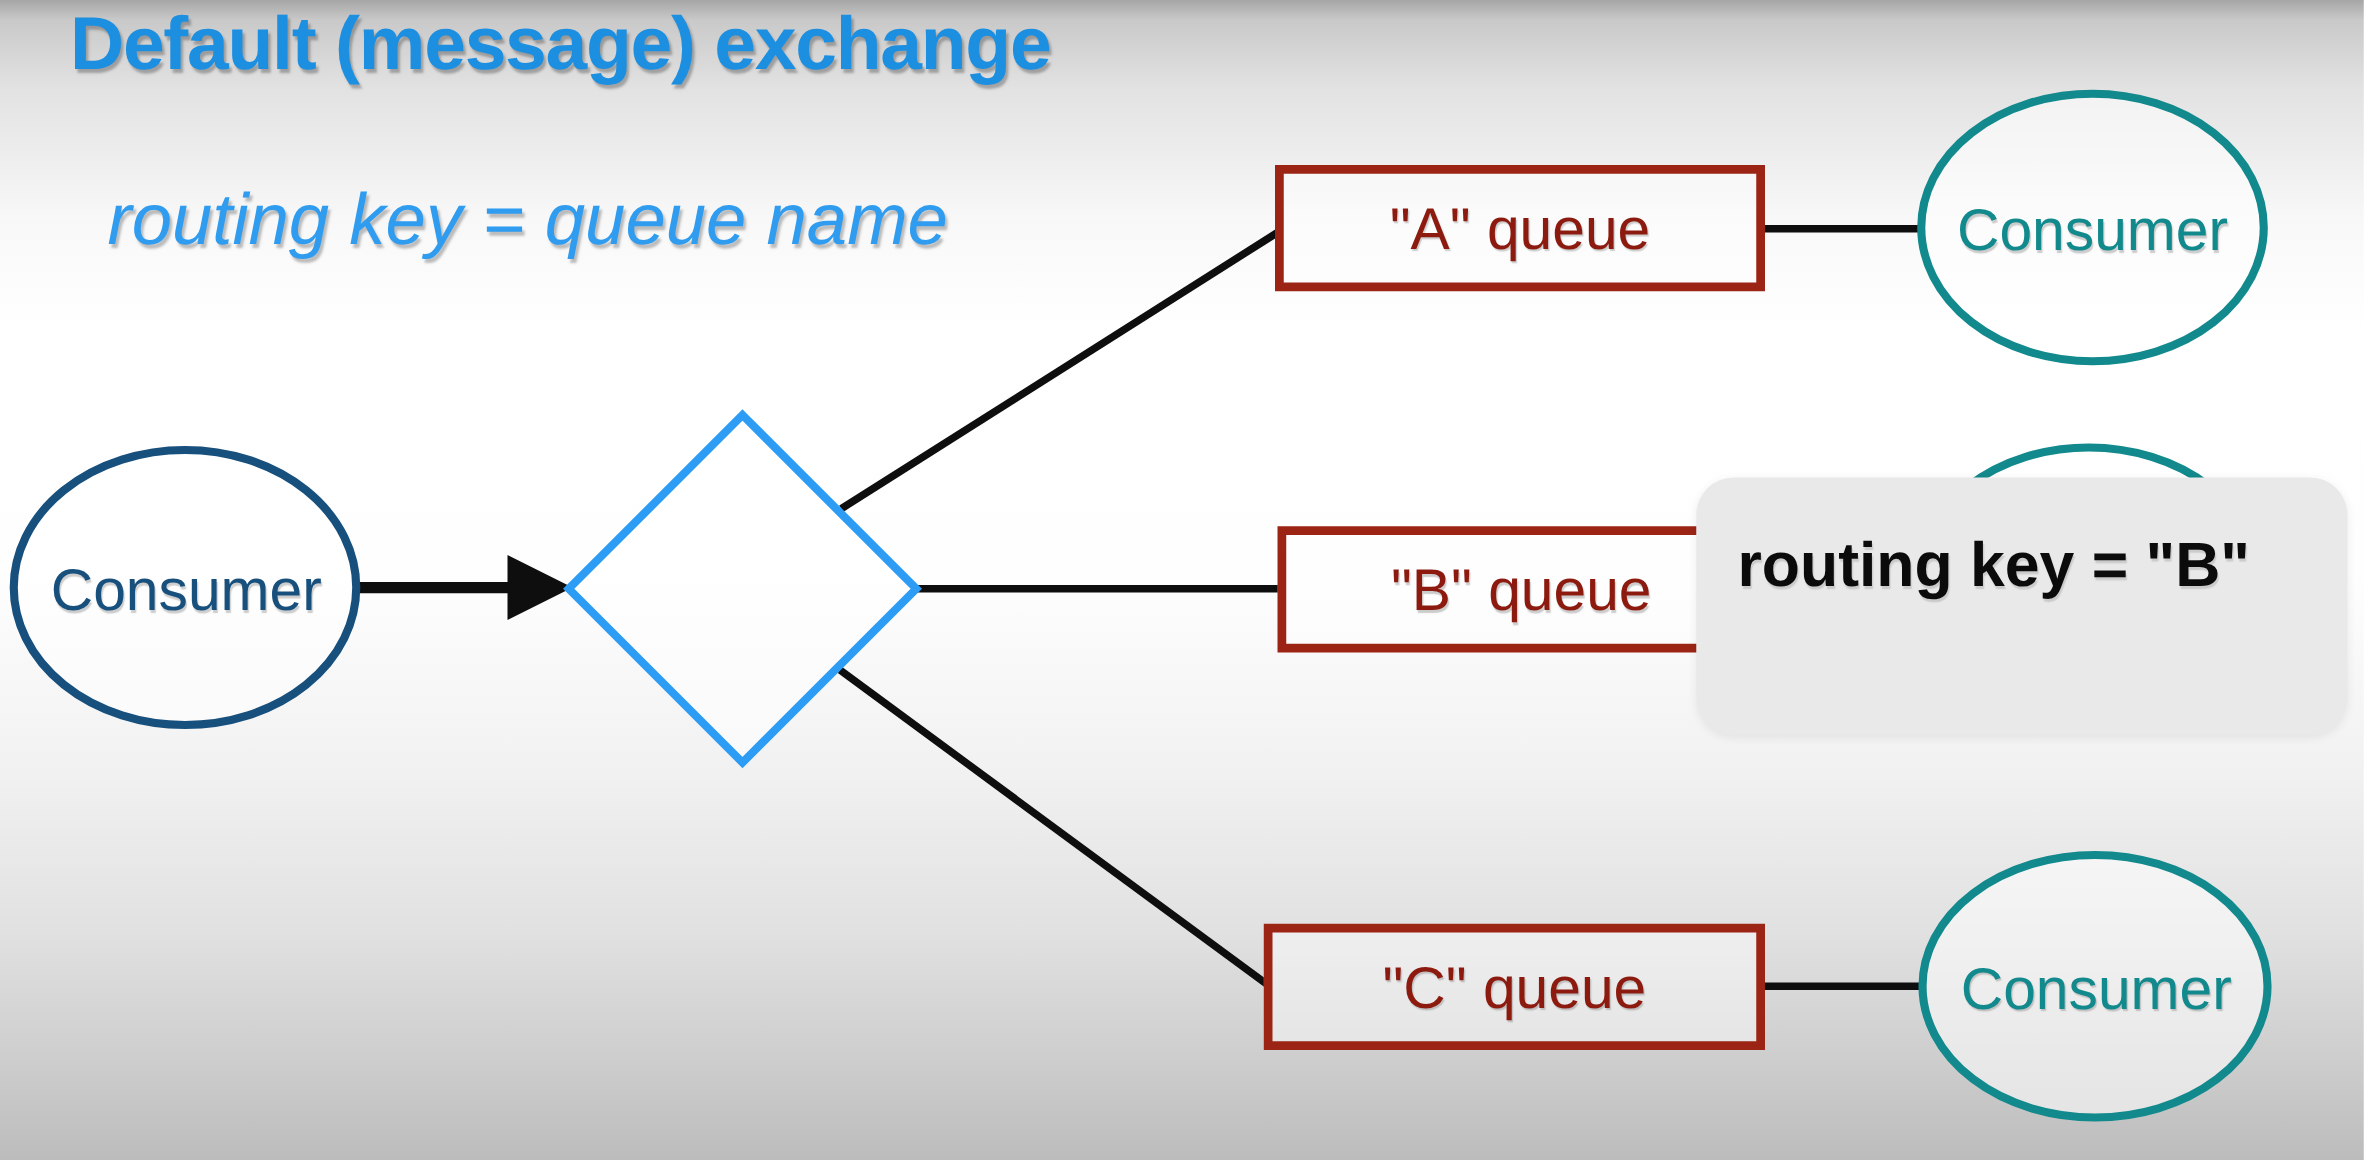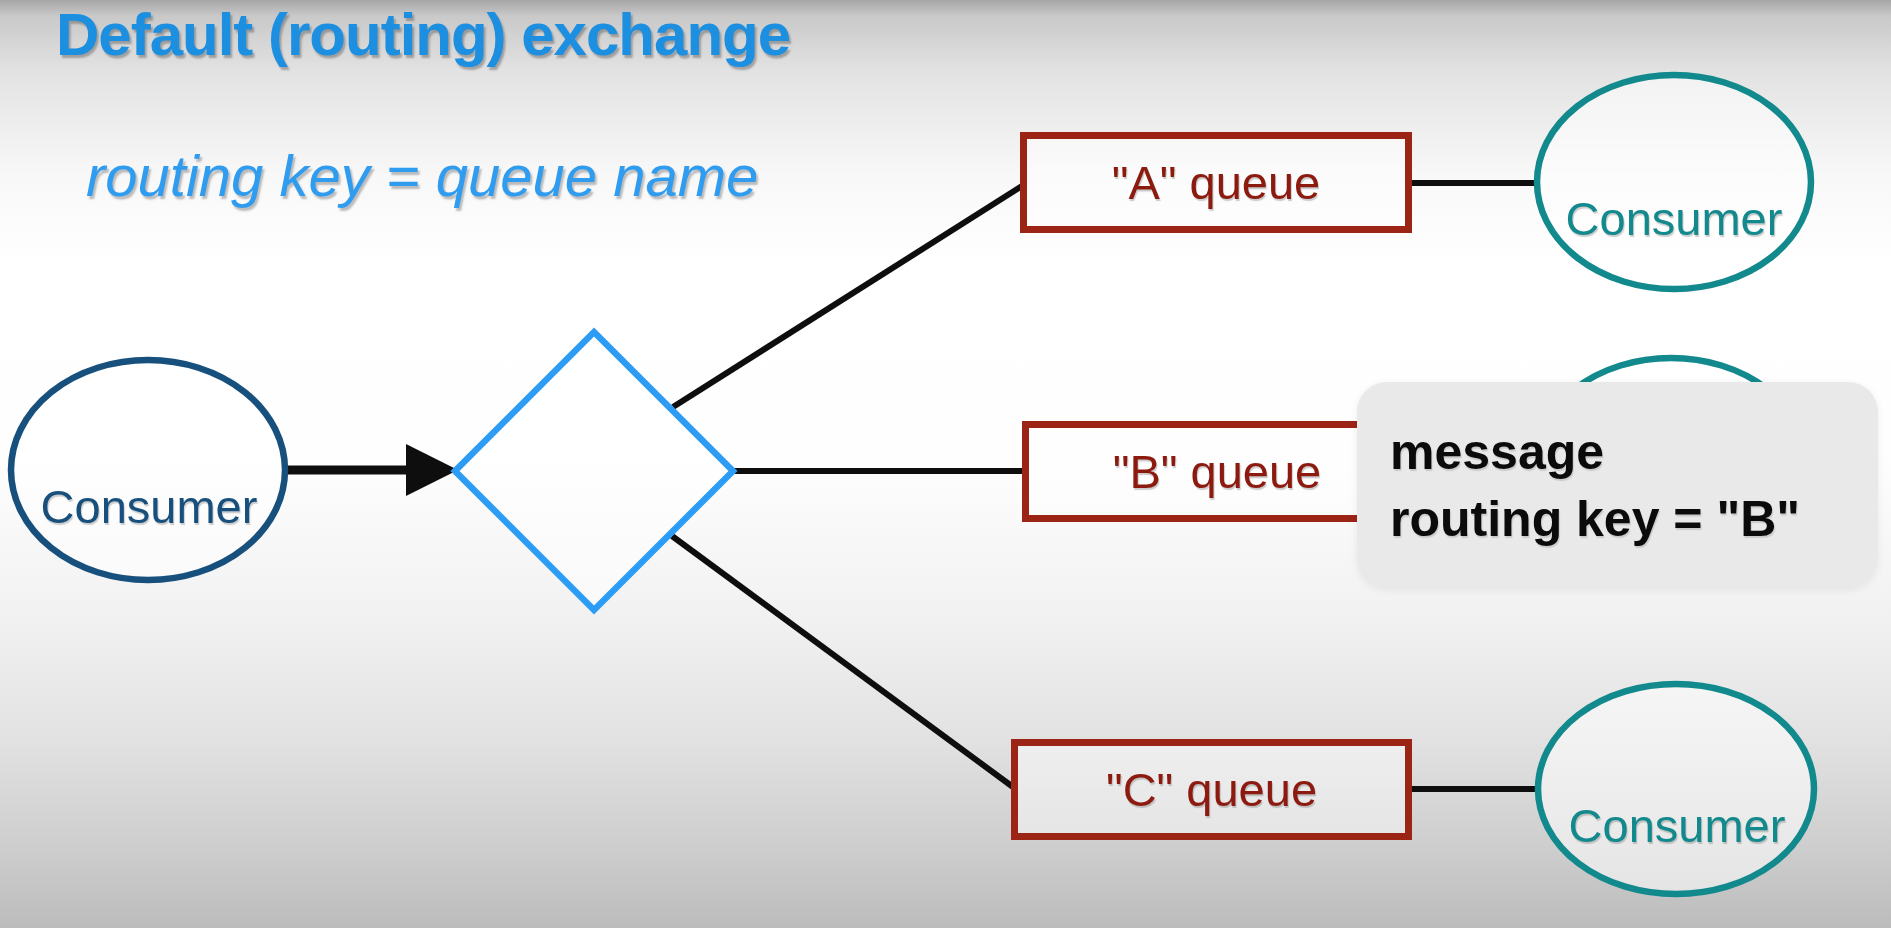--- a/index.html
+++ b/index.html
@@ -20,21 +20,20 @@
   }
   .page-subtitle{
     left:54px;top:142px;font-size:58px;font-style:italic;
     color:var(--subtitle_blue);
     text-shadow:2px 3px 2px rgba(70,70,70,0.35);
     margin-left:32px;
   }
   .node-text{
     text-align:center;font-size:47px;
     text-shadow:1px 2px 1px rgba(90,90,90,0.30);
-    margin-top:35px;
   }
   .producer-text{left:20px;top:444px;width:258px;color:var(--producer_blue);}
   .consumer-text{width:262px;color:var(--consumer_teal);}
   .consumer-top{left:1543px;top:156px;}
   .consumer-bottom{left:1546px;top:763px;}
   .queue-box{
     position:absolute;z-index:2;box-sizing:border-box;
     border:7px solid var(--queue_red);
     background:rgba(255,255,255,0.45);
     display:flex;align-items:center;justify-content:center;
@@ -70,34 +69,33 @@
 
   <ellipse cx="148" cy="470" rx="137" ry="110" fill="rgba(255,255,255,0.55)" stroke="#174f7d" stroke-width="6.5"></ellipse>
 
   <polygon points="594,332 733,471 594,610 455,471" fill="rgba(255,255,255,0.55)" stroke="#2d9cf4" stroke-width="6.5"></polygon>
 
   <ellipse cx="1674" cy="182" rx="137" ry="107" fill="rgba(255,255,255,0.55)" stroke="#12898c" stroke-width="6.5"></ellipse>
   <ellipse cx="1671" cy="465" rx="137" ry="107" fill="rgba(255,255,255,0.55)" stroke="#12898c" stroke-width="6.5"></ellipse>
   <ellipse cx="1676" cy="789" rx="138" ry="105" fill="rgba(255,255,255,0.55)" stroke="#12898c" stroke-width="6.5"></ellipse>
 </svg>
 
-<div class="label page-title">Default (routing) exchange</div>
+<div class="label page-title">Default (message) exchange</div>
 <div class="label page-subtitle">routing key = queue name</div>
 
 <div class="label node-text producer-text">Consumer</div>
 
 <div class="queue-box queue-a">
   <span>"A" queue</span>
 </div>
 <div class="queue-box queue-b">
   <span>"B" queue</span>
 </div>
 <div class="queue-box queue-c">
   <span>"C" queue</span>
 </div>
 
 <div class="label node-text consumer-text consumer-top">Consumer</div>
 <div class="label node-text consumer-text consumer-bottom">Consumer</div>
 
 <div class="tooltip">
-  <div>message</div>
   <div>routing key = "B"</div>
 </div>
 
 </body></html>

